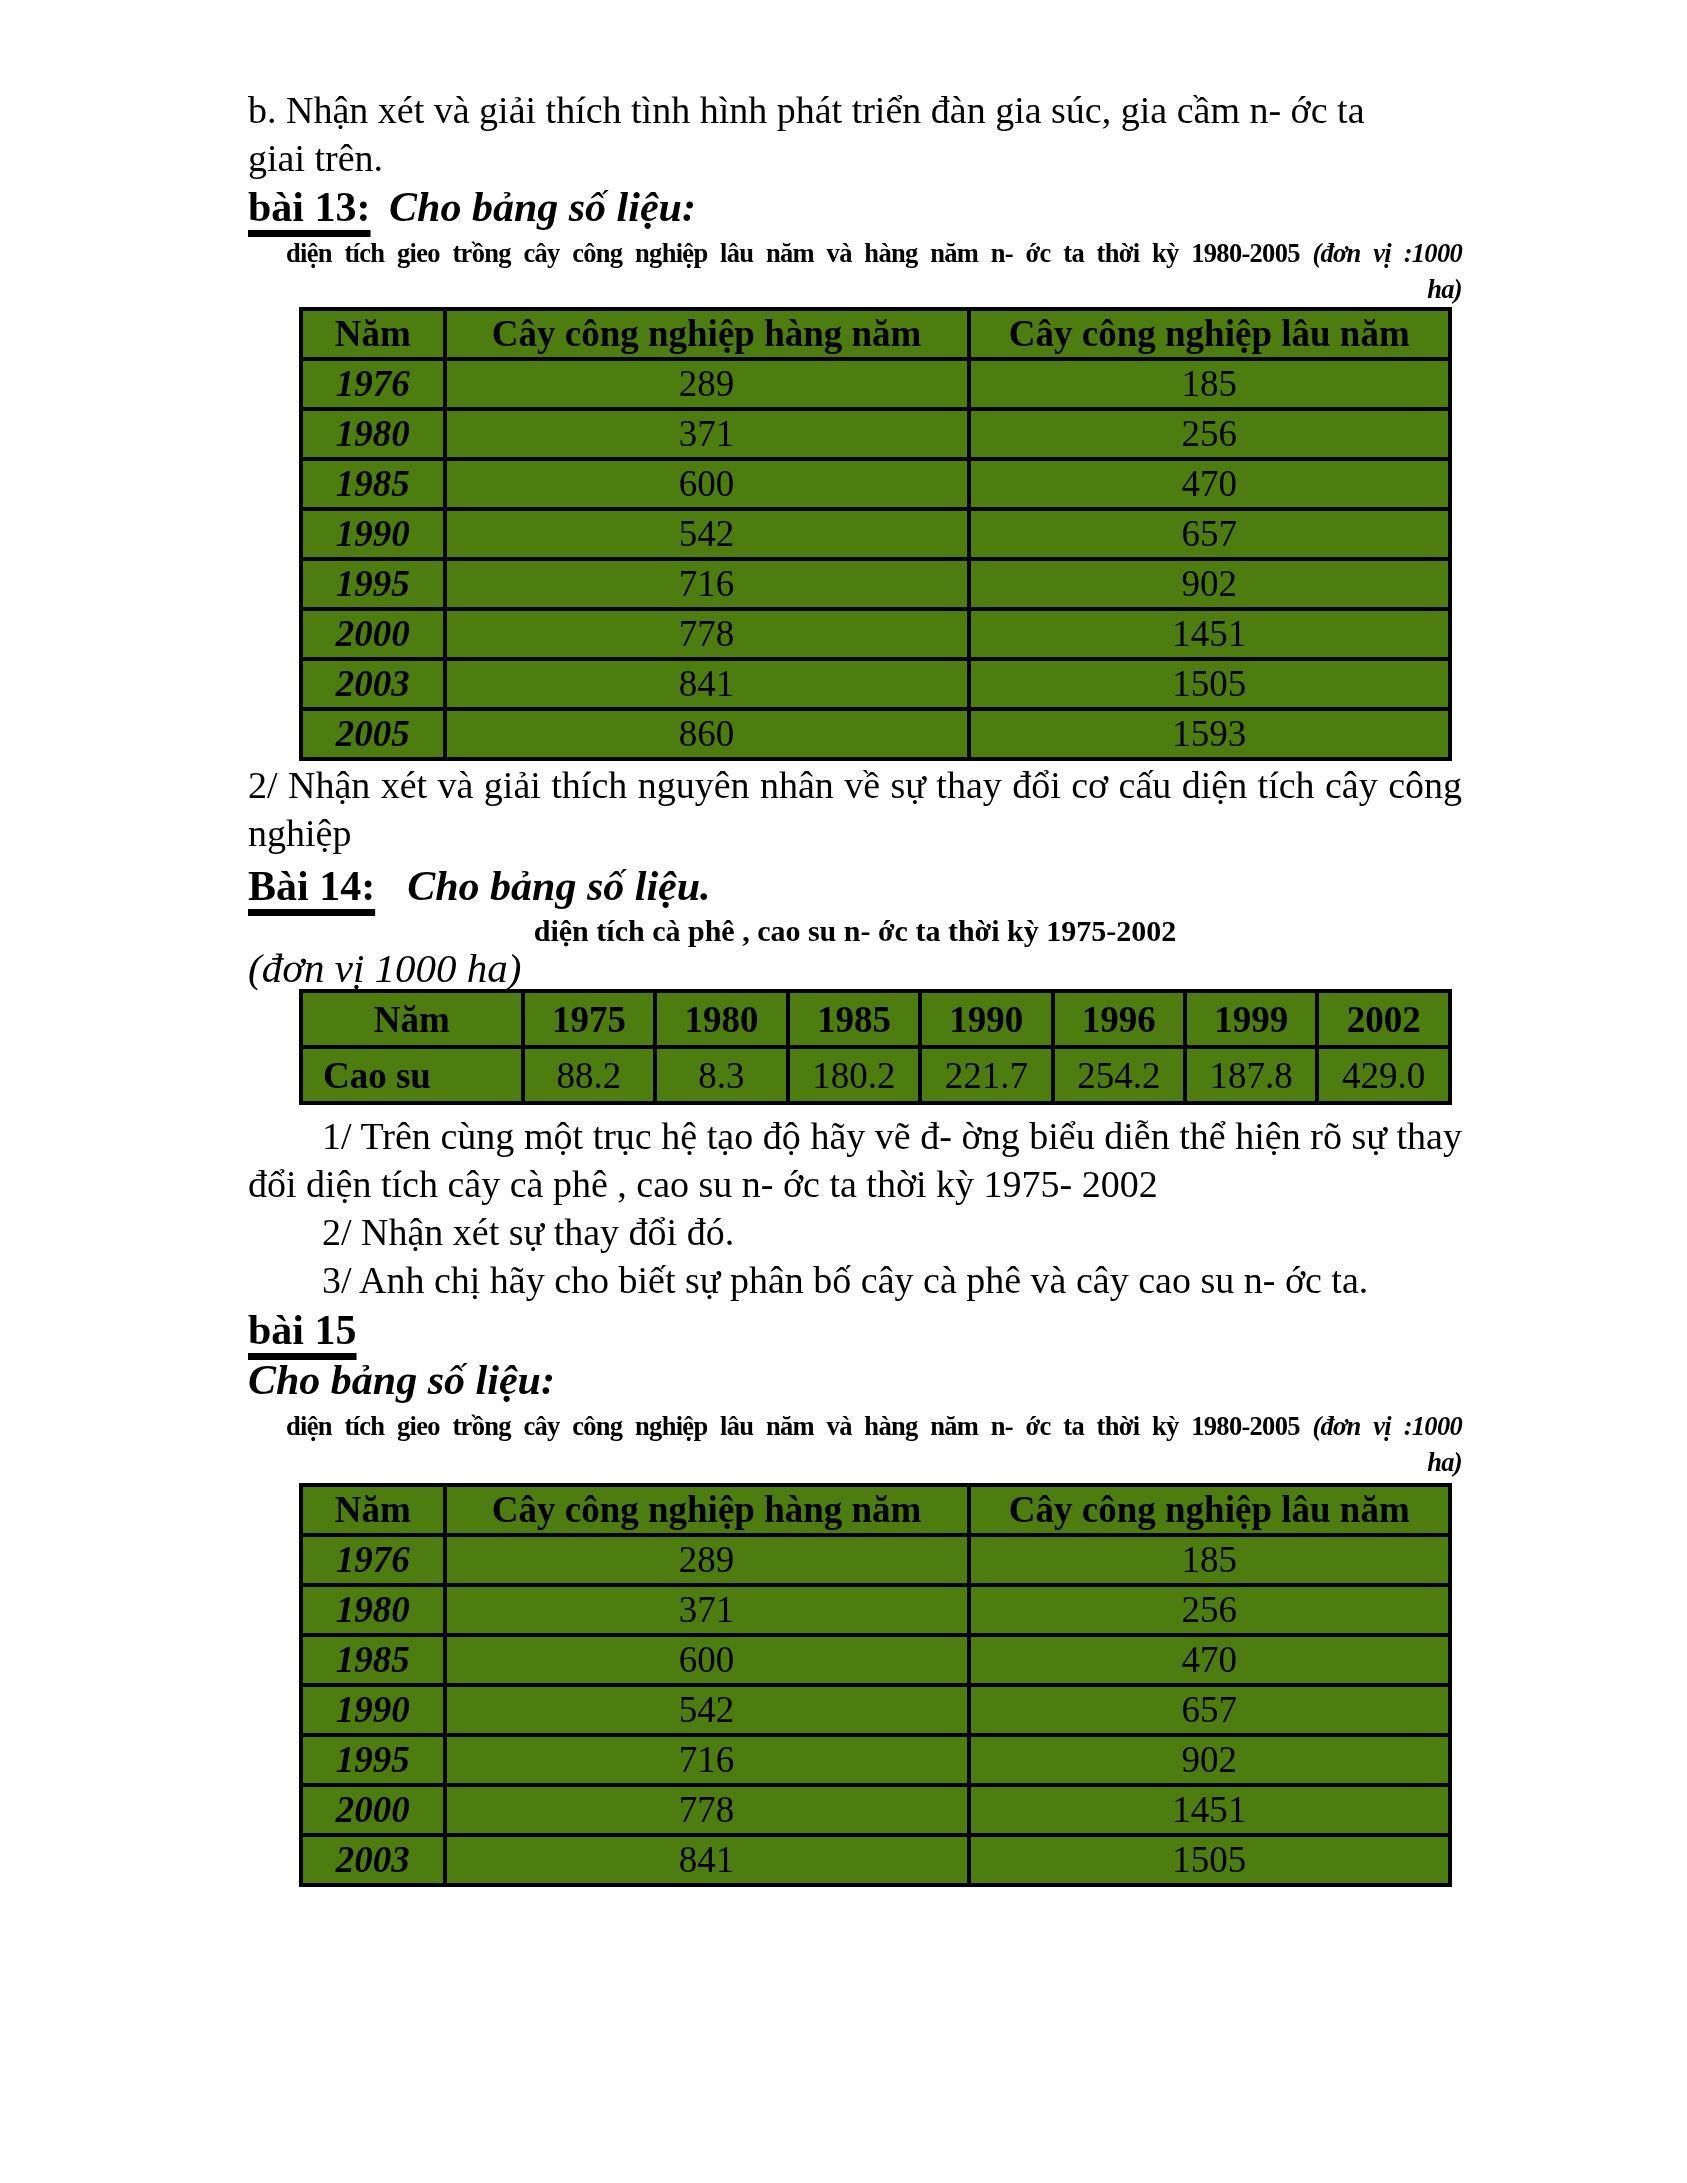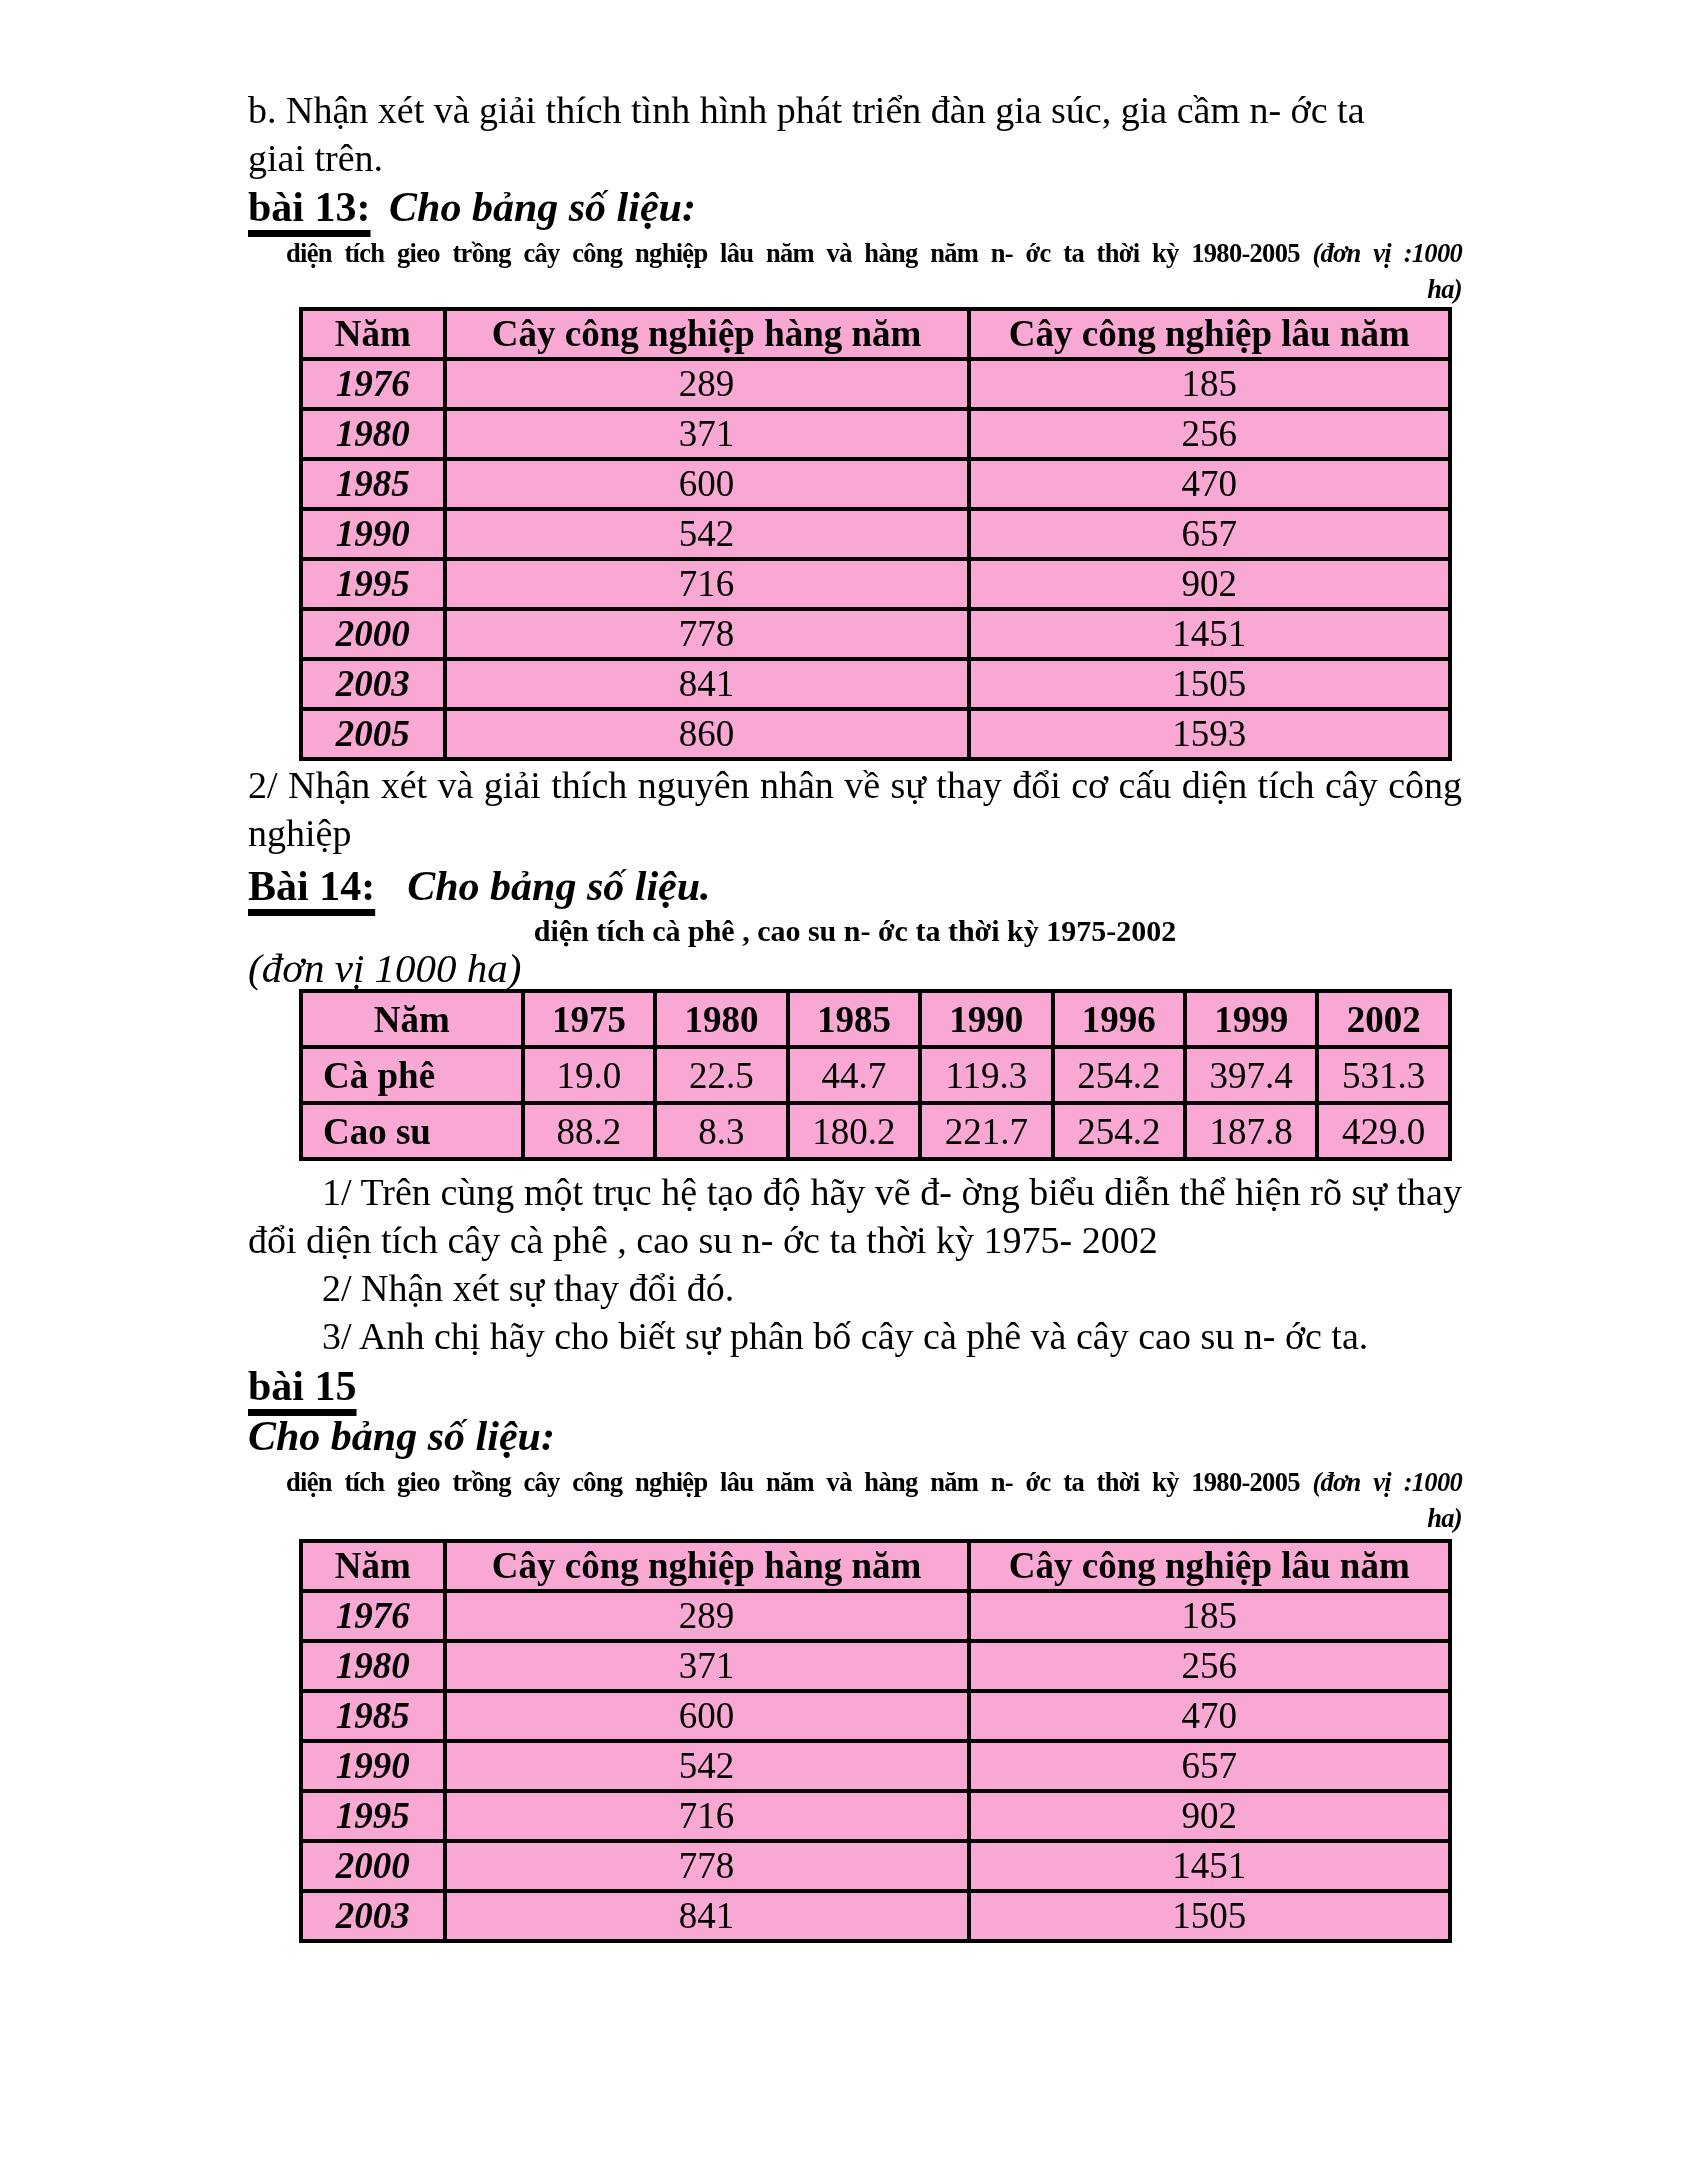--- a/index.html
+++ b/index.html
@@ -46,21 +46,21 @@
   .cap-center{
     margin-top:1.3px;
     font-size:30px;font-weight:bold;line-height:37px;text-align:center;
   }
   .unit-right{
     font-size:41px;font-style:italic;line-height:38px;
   }
   table.doc-table{
     border-collapse:collapse;table-layout:fixed;
     width:1153px;margin-left:51px;
-    background:#f9a8d4;
+    background:#4d7c0f;
   }
   table.doc-table th,table.doc-table td{
     border:4px solid #000000;
     text-align:center;vertical-align:middle;
     font-size:37px;padding:0;
     overflow:hidden;
   }
   table.doc-table th{font-weight:bold;}
   table.t13 th{height:46px;}
   table.t13 td{height:46px;}
@@ -177,30 +177,20 @@
           <th>1980</th>
           <th>1985</th>
           <th>1990</th>
           <th>1996</th>
           <th>1999</th>
           <th>2002</th>
         </tr>
       </thead>
     <tbody>
         <tr>
-          <td>Cà phê</td>
-          <td>19.0</td>
-          <td>22.5</td>
-          <td>44.7</td>
-          <td>119.3</td>
-          <td>254.2</td>
-          <td>397.4</td>
-          <td>531.3</td>
-        </tr>
-        <tr>
           <td>Cao su</td>
           <td>88.2</td>
           <td>8.3</td>
           <td>180.2</td>
           <td>221.7</td>
           <td>254.2</td>
           <td>187.8</td>
           <td>429.0</td>
         </tr>
       </tbody>

